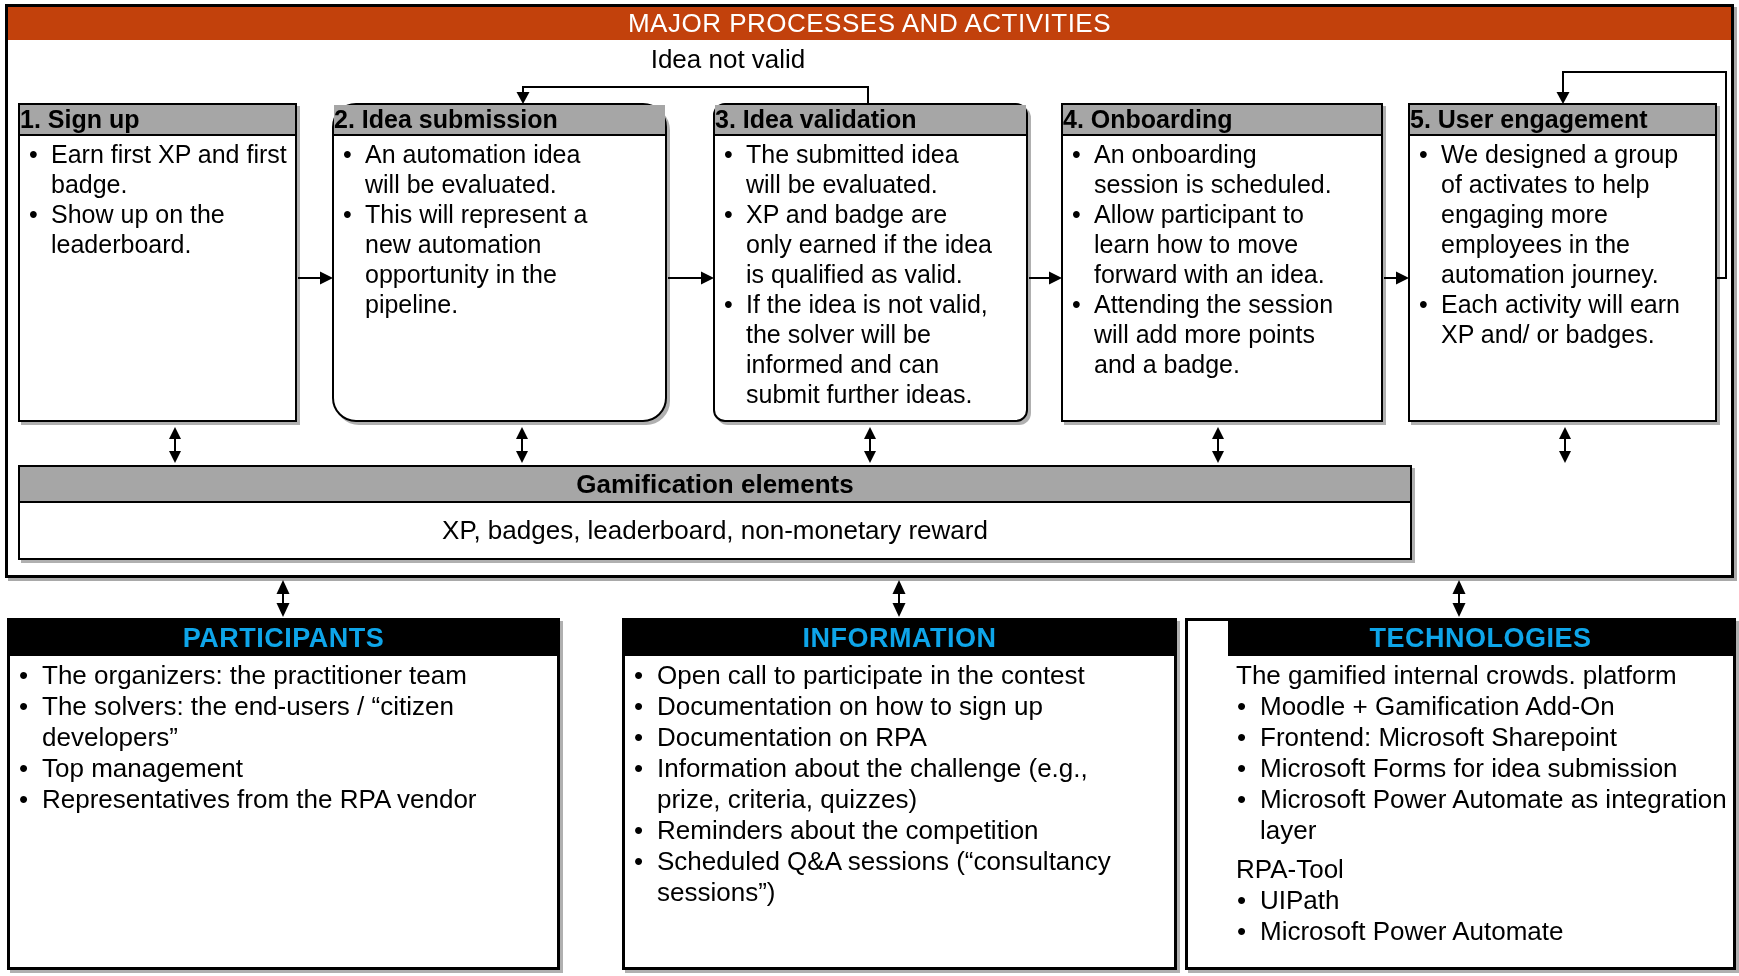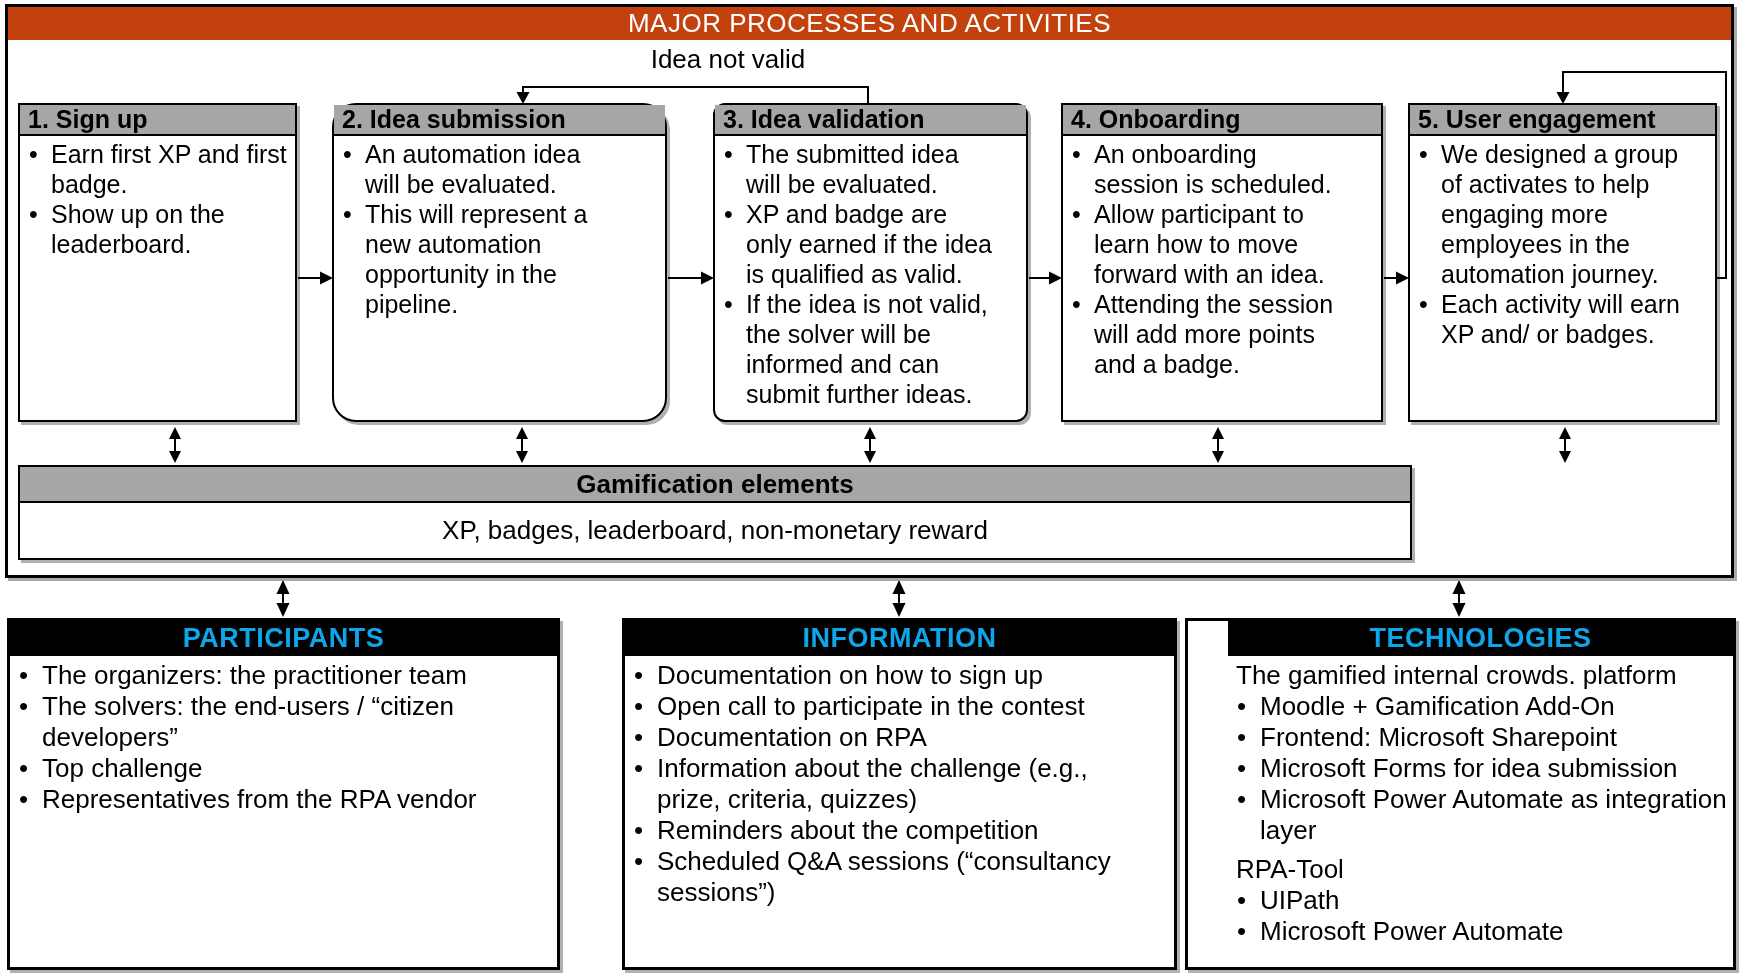--- a/index.html
+++ b/index.html
@@ -28,21 +28,21 @@
     position:absolute; top:103px; height:319px;
     border:2px solid #000; background:#fff; box-shadow:3px 3px 0 #b0b0b0;
   }
   #pbox1 { left:18px;   width:279px; }
   #pbox2 { left:332px;  width:335px;border-radius:24px; }
   #pbox3 { left:713px;  width:315px;border-radius:12px; }
   #pbox4 { left:1061px; width:322px; }
   #pbox5 { left:1408px; width:309px; }
   .pbox .hdr {
     background:#a6a6a6; border-bottom:2px solid #000;
-    font-weight:bold; font-size:25px; line-height:29px; height:31px; padding-left:8px;
+    font-weight:bold; font-size:25px; line-height:29px; height:31px; 
   }
   .pbox .bod { padding-top:3px; }
   #pbox1 .bod { padding-right:3px; }
   #pbox2 .bod { padding-right:60px; }
   #pbox3 .bod { padding-right:30px; }
   #pbox4 .bod { padding-right:42px; }
   #pbox5 .bod { padding-right:24px; }
   .brow { display:flex; font-size:25px; line-height:30px; }
   .brow .bm { flex:0 0 31px; padding-left:9px; }
   .bm::before { content:"\2022"; }
@@ -189,39 +189,39 @@
       <div class="srow">
           <span class="bm"></span>
           <span class="bt">The organizers: the practitioner team</span>
         </div>
       <div class="srow">
           <span class="bm"></span>
           <span class="bt">The solvers: the end-users / “citizen developers”</span>
         </div>
       <div class="srow">
           <span class="bm"></span>
-          <span class="bt">Top challenge</span>
+          <span class="bt">Top management</span>
         </div>
       <div class="srow">
           <span class="bm"></span>
           <span class="bt">Representatives from the RPA vendor</span>
         </div>
     </div>
   </div>
 
   <div class="sec" id="sec-information">
     <div class="shdr">INFORMATION</div>
     <div class="sbod">
       <div class="srow">
           <span class="bm"></span>
+          <span class="bt">Open call to participate in the contest</span>
+        </div>
+      <div class="srow">
+          <span class="bm"></span>
           <span class="bt">Documentation on how to sign up</span>
-        </div>
-      <div class="srow">
-          <span class="bm"></span>
-          <span class="bt">Open call to participate in the contest</span>
         </div>
       <div class="srow">
           <span class="bm"></span>
           <span class="bt">Documentation on RPA</span>
         </div>
       <div class="srow">
           <span class="bm"></span>
           <span class="bt">Information about the challenge (e.g., prize, criteria, quizzes)</span>
         </div>
       <div class="srow">

